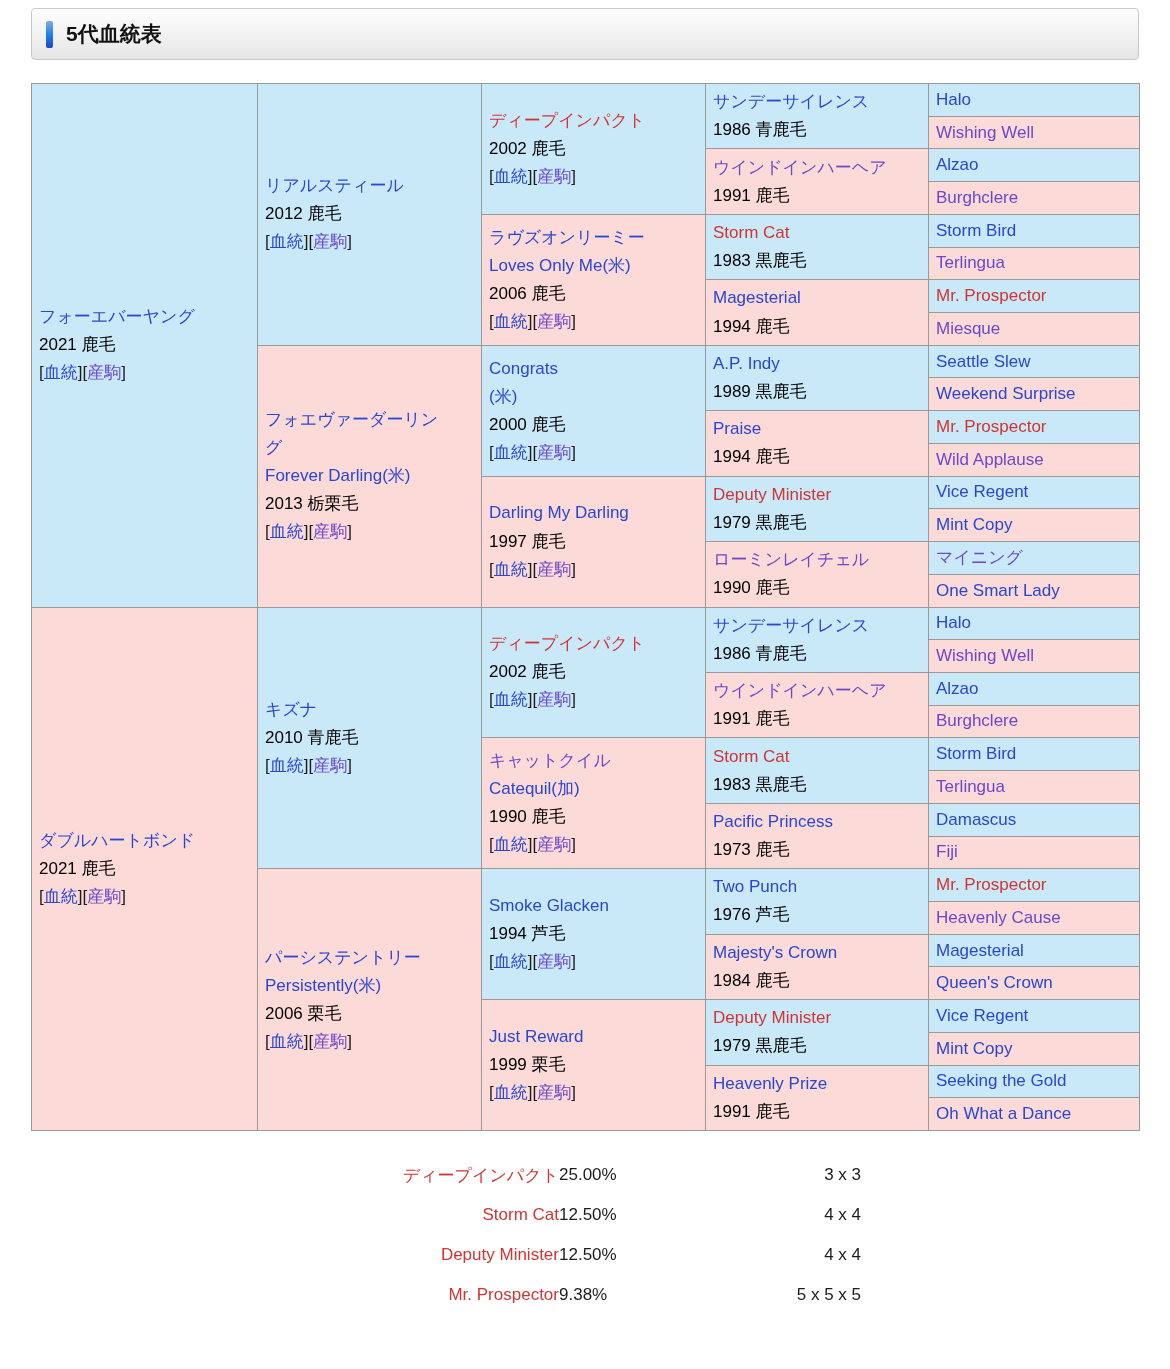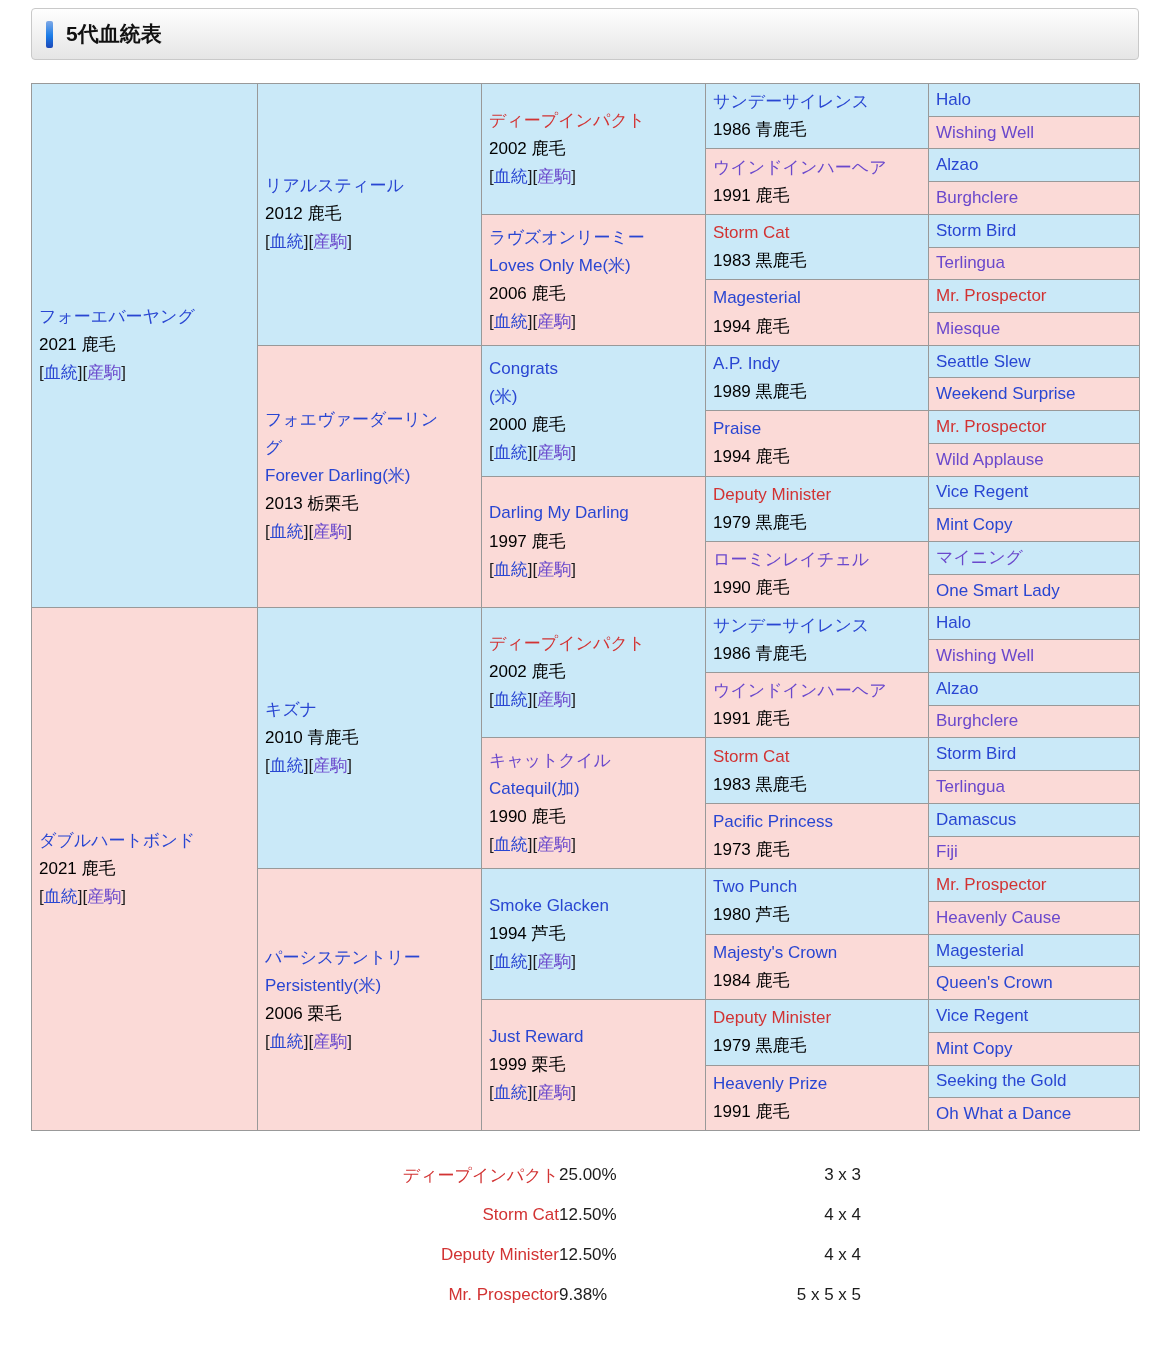--- a/index.html
+++ b/index.html
@@ -394,21 +394,21 @@
           <td rowspan="4" class="m">
             <div class="cellbox">
               <div><a class="nm link">Smoke Glacken</a></div>
               <div class="info">1994 芦毛</div>
               <div class="links">[<a class="blood">血統</a>][<a class="off">産駒</a>]</div>
             </div>
           </td>
           <td rowspan="2" class="m">
             <div class="cellbox">
               <div><a class="nm link">Two Punch</a></div>
-              <div class="info">1980 芦毛</div>
+              <div class="info">1976 芦毛</div>
             </div>
           </td>
           <td rowspan="1" class="m">
             <div class="cellbox">
               <div><a class="nm cross">Mr. Prospector</a></div>
             </div>
           </td>
         </tr>
         <tr>
           <td rowspan="1" class="f">

